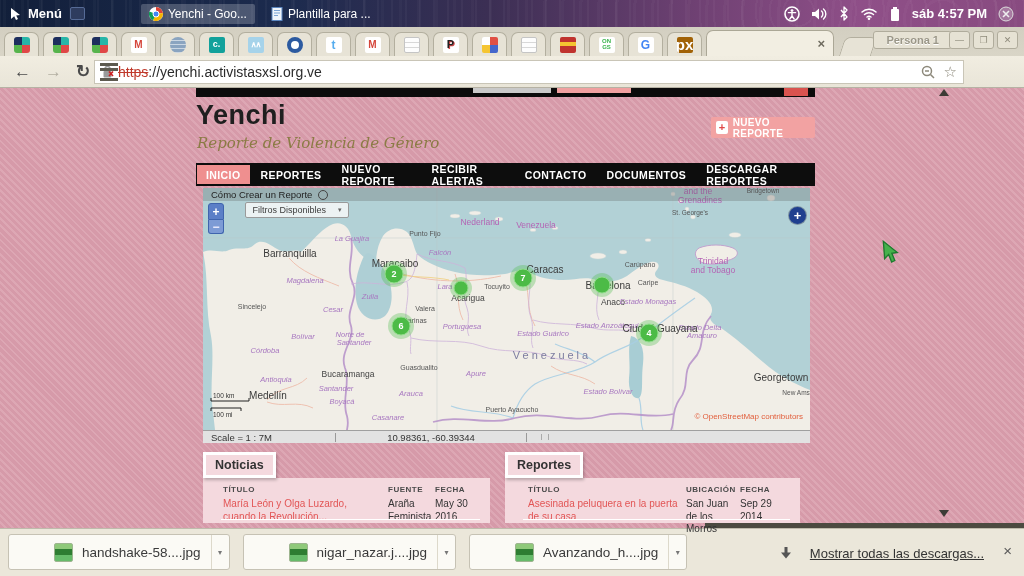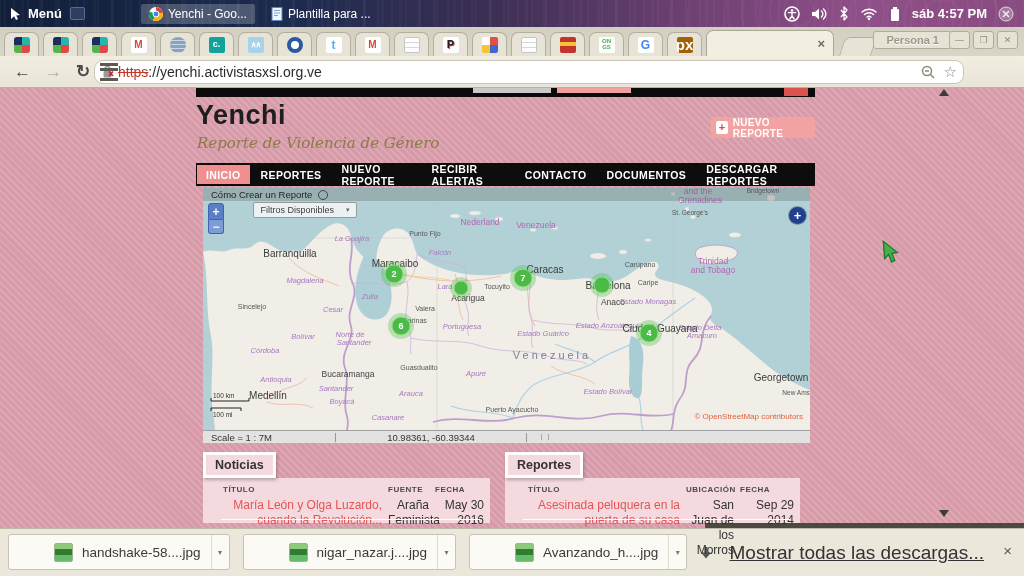--- a/index.html
+++ b/index.html
@@ -55,21 +55,21 @@
   .winctl span{width:19px;height:16px;background:#e6e2d4;border:1px solid #b0ac9c;border-radius:3px;
     color:#8f8b7c;font-size:9px;display:flex;align-items:center;justify-content:center;}
 
   
   .toolbar{position:absolute;left:0;top:56px;width:1024px;height:32px;
     background:linear-gradient(#f1ede1,#e9e5d8);border-bottom:1px solid #b6b2a4;box-sizing:border-box;
     display:flex;align-items:center;}
   .nav-ic{font-size:17px;line-height:1;margin-left:14px;color:#4a4a4a;font-weight:bold;}
   .nav-ic.fwd{color:#b3afa2;}
   .urlbox{position:absolute;left:94px;top:4px;width:870px;height:24px;background:#fff;border:1px solid #c9c5b7;
-    border-radius:9px;display:flex;align-items:center;padding:0 6px;box-sizing:border-box;}
+    border-radius:0;display:flex;align-items:center;padding:0 6px;box-sizing:border-box;}
   .url-scheme{color:#c0392b;text-decoration:line-through;font-size:14px;margin-left:4px;}
   .url-rest{color:#2b2b2b;font-size:14px;}
   .url-right{margin-left:auto;display:flex;align-items:center;gap:8px;}
   .star{color:#8d897b;font-size:15px;}
   .burger{width:18px;height:12px;border-top:3px solid #5d5a4f;border-bottom:3px solid #5d5a4f;margin-left:10px;margin-right:4px;position:relative;}
   .burger::after{content:"";position:absolute;left:0;top:2px;right:0;height:3px;background:#5d5a4f;}
 
   
   .page{position:absolute;left:0;top:88px;width:1024px;height:440px;
     background:repeating-linear-gradient(45deg,#d69aa9 0 3px,#dda7b4 3px 5px);}
@@ -87,21 +87,21 @@
   .mainnav{position:absolute;left:196px;top:75px;width:619px;height:23px;background:#0d0d0d;display:flex;align-items:center;}
   .nav-item{color:#fff;font-size:10.5px;font-weight:bold;letter-spacing:.4px;padding:0 9px;height:19px;display:flex;align-items:center;margin:12px 1px;}
   .nav-item.active{background:#ef8f8f;}
 
   
   .map-wrap{position:absolute;left:203px;top:100px;width:607px;height:242px;background:#b2d1d6;overflow:hidden;}
   .map-hintbar{position:absolute;left:0;top:0;width:100%;height:13px;background:rgba(90,90,90,.28);
     display:flex;align-items:center;gap:6px;padding-left:8px;box-sizing:border-box;}
   .map-hint{font-size:9.5px;color:#222;}
   .q-circle{width:8px;height:8px;border:1px solid #444;border-radius:50%;}
-  .filters-btn{position:absolute;left:50px;top:14px;width:102px;height:14px;background:rgba(250,250,250,.8);
+  .filters-btn{position:absolute;left:42px;top:14px;width:102px;height:14px;background:rgba(250,250,250,.8);
     border:1px solid #9a9a9a;border-radius:2px;font-size:9px;color:#3c3c3c;display:flex;align-items:center;justify-content:center;gap:12px;}
   .zoomctl{position:absolute;left:5px;top:15px;width:16px;}
   .zoomctl .zi{height:15px;background:#5b7fc7;border:1px solid #3f64ad;border-radius:3px 3px 0 0;color:#fff;
     font-weight:bold;font-size:12px;display:flex;align-items:center;justify-content:center;line-height:1;}
   .zoomctl .zo{height:13px;background:#7d9bd5;border:1px solid #3f64ad;border-top:none;border-radius:0 0 3px 3px;color:#eef;
     font-weight:bold;font-size:12px;display:flex;align-items:center;justify-content:center;line-height:1;}
   .layers-btn{position:absolute;right:4px;top:19px;width:17px;height:17px;background:#1f3f8f;border-radius:50%;
     color:#fff;font-weight:bold;font-size:13px;display:flex;align-items:center;justify-content:center;line-height:1;box-shadow:0 0 0 1px rgba(0,0,40,.3);}
   .map-status{position:absolute;left:203px;top:342px;width:607px;height:13px;background:#e2e2e2;border-top:1px solid #9f9f9f;
     box-sizing:border-box;display:flex;align-items:center;font-size:9.5px;color:#333;}
@@ -128,42 +128,42 @@
   
   .panel-tab{position:absolute;top:364px;height:20px;background:#f4d9de;border:3px solid #fff;
     font-size:12.5px;font-weight:bold;color:#333;display:flex;align-items:center;padding:0 9px;
     box-shadow:1px 2px 3px rgba(0,0,0,.25);z-index:2;}
   .panel-body{position:absolute;top:390px;height:45px;background:#f4d9de;z-index:1;}
   .panel-body::after{content:"";position:absolute;left:18px;right:10px;bottom:3px;height:1px;background:#fff;}
   .thead,.trow{display:grid;box-sizing:border-box;}
   .noticias-grid{grid-template-columns:165px 47px 1fr;padding-left:20px;}
   .reportes-grid{grid-template-columns:158px 54px 1fr;padding-left:23px;}
   .th{font-size:8px;font-weight:bold;color:#4a4a4a;letter-spacing:.5px;padding-top:7px;}
-  .td{font-size:12px;color:#333;padding-top:4px;padding-right:6px;line-height:1.25;text-align:right;}
+  .td{font-size:10px;color:#333;padding-top:4px;padding-right:6px;line-height:1.25;}
   .td.link{color:#e25555;}
 
   
   .scroll-up{position:absolute;left:939px;top:1px;width:0;height:0;
     border-left:5px solid transparent;border-right:5px solid transparent;border-bottom:7px solid #3c3c36;}
   .scroll-down{position:absolute;left:939px;top:422px;width:0;height:0;
     border-left:5px solid transparent;border-right:5px solid transparent;border-top:7px solid #3c3c36;}
   .dark-sliver{position:absolute;left:705px;top:435px;width:319px;height:5px;background:#4c4a40;}
   .green-cursor{position:absolute;left:880px;top:152px;}
 
   
   .dlbar{position:absolute;left:0;top:528px;width:1024px;height:48px;background:#ebe7da;border-top:1px solid #bfbbac;box-sizing:border-box;}
   .dl-items{position:absolute;left:8px;top:5px;display:flex;gap:13px;}
   .dl-item{height:36px;background:#fbfaf5;border:1px solid #c6c2b4;border-radius:3px;display:flex;align-items:center;box-sizing:border-box;padding-left:35px;}
   .dl-ico{width:17px;height:17px;margin:0 9px 0 10px;border-radius:2px;border:1px solid #9db58f;
     background:linear-gradient(180deg,#8fc97a 0 30%,#2e7d32 30% 62%,#66bb6a 62%);}
   .dl-name{font-size:13.5px;color:#3a3a3a;padding-right:10px;}
   .dl-caret{width:17px;align-self:stretch;border-left:1px solid #ddd9cb;color:#777;font-size:8px;
     display:flex;align-items:center;justify-content:center;}
   .dl-showall{position:absolute;right:40px;top:0;height:48px;display:flex;align-items:center;gap:8px;}
-  .dl-showall .lbl{font-size:19px;color:#333;text-decoration:underline;margin-left:10px;}
+  .dl-showall .lbl{font-size:13px;color:#333;text-decoration:underline;margin-left:10px;}
   .dl-close{position:absolute;right:12px;top:14px;color:#5a5a5a;font-size:15px;line-height:1;}
 </style>
 </head>
 <body>
 
 <div class="screen">
 
   <div class="sysbar">
     <div class="sys-left">
       <div class="menu-btn">

